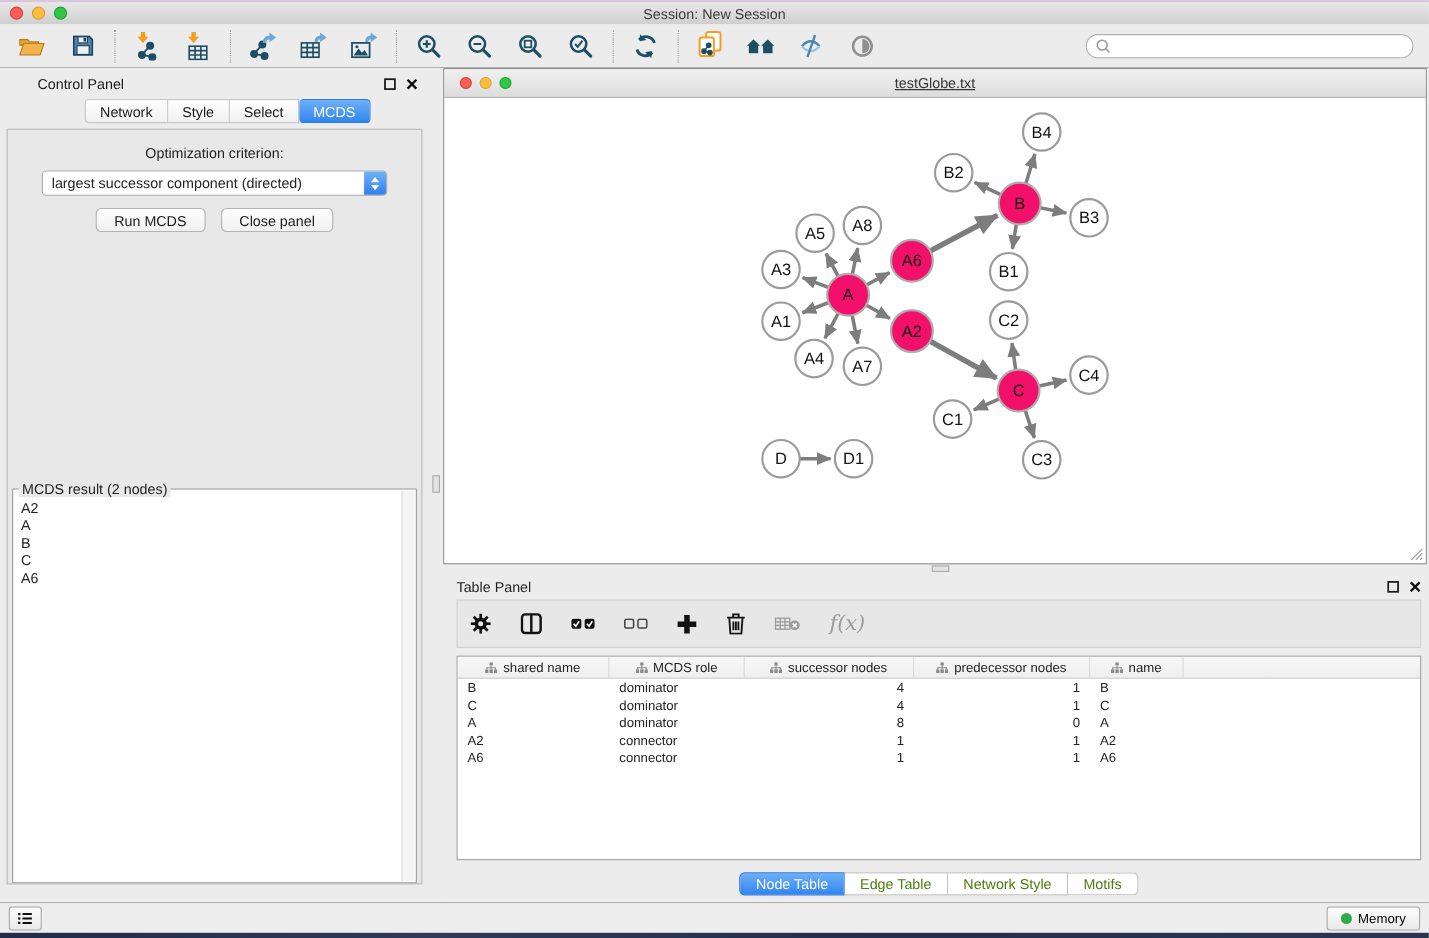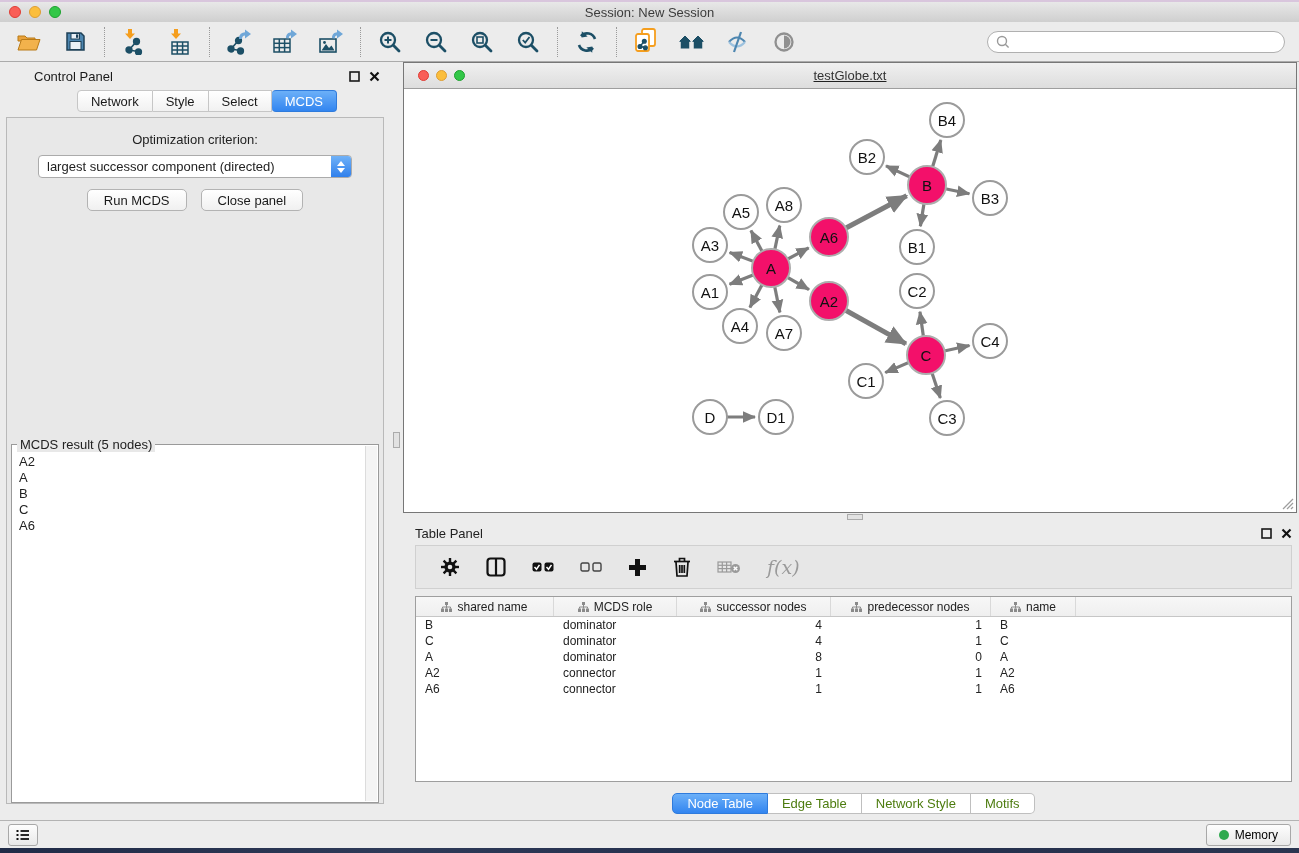--- a/index.html
+++ b/index.html
@@ -75,21 +75,21 @@
   .nw-canvas { position:relative; width:892px; height:423px; background:#fff; }
   .nw-canvas svg { display:block; }
   .resize-grip { position:absolute; right:2px; bottom:2px; width:14px; height:14px; }
 
   
   .table-panel { position:absolute; top:521px; left:403px; width:896px; height:299px; background:#ECECEC;
     padding:0 7px 0 12px; }
   .tp-header { height:24px; display:flex; align-items:center; }
   .tp-title { font-size:13px; }
   .tp-toolbar { height:44px; background:#E7E7E7; border:1px solid #D0D0D0; display:flex; align-items:center;
-    gap:26px; padding:0 24px; }
+    gap:26px; padding:0 11px; }
   .tp-icon { background:none; border:none; display:flex; align-items:center; cursor:pointer; }
   .fx-label { font-family:"DejaVu Serif", serif; font-style:italic; font-size:19px; color:#9A9A9A; }
   .table-box { margin-top:7px; height:186px; background:#fff; border:1px solid #9E9E9E; overflow:hidden; }
   .thead { display:flex; height:20px; background:linear-gradient(#F7F7F7,#EFEFEF); border-bottom:1px solid #C6C6C6; }
   .th { display:flex; align-items:center; justify-content:center; gap:5px; font-size:12px; color:#222;
     border-right:1px solid #D9D9D9; cursor:pointer; }
   .tbody .tr { display:flex; height:16px; }
   .td { font-size:12px; line-height:16px; padding:0 9px; white-space:nowrap; overflow:hidden; }
   .td.num { text-align:right; }
   .col0 { width:138px; } .col1 { width:123px; } .col2 { width:154px; } .col3 { width:160px; } .col4 { width:85px; }
@@ -321,21 +321,21 @@
           <svg width="8" height="5" viewBox="0 0 8 5">
               <path d="M4 5 L0 0 H8 Z" fill="#fff"></path>
             </svg>
         </span>
       </div>
       <div class="btn-row">
         <button class="push-btn">Run MCDS</button>
         <button class="push-btn">Close panel</button>
       </div>
       <div class="mcds-fieldset">
-        <span class="mcds-legend">MCDS result (5 nodes)</span>
+        <span class="mcds-legend">MCDS result (2 nodes)</span>
         <div class="mcds-list" id="mcds-list">
             <div>A2</div>
             <div>A</div>
             <div>B</div>
             <div>C</div>
             <div>A6</div>
           </div>
         <div class="mcds-scroll"></div>
       </div>
     </div>

